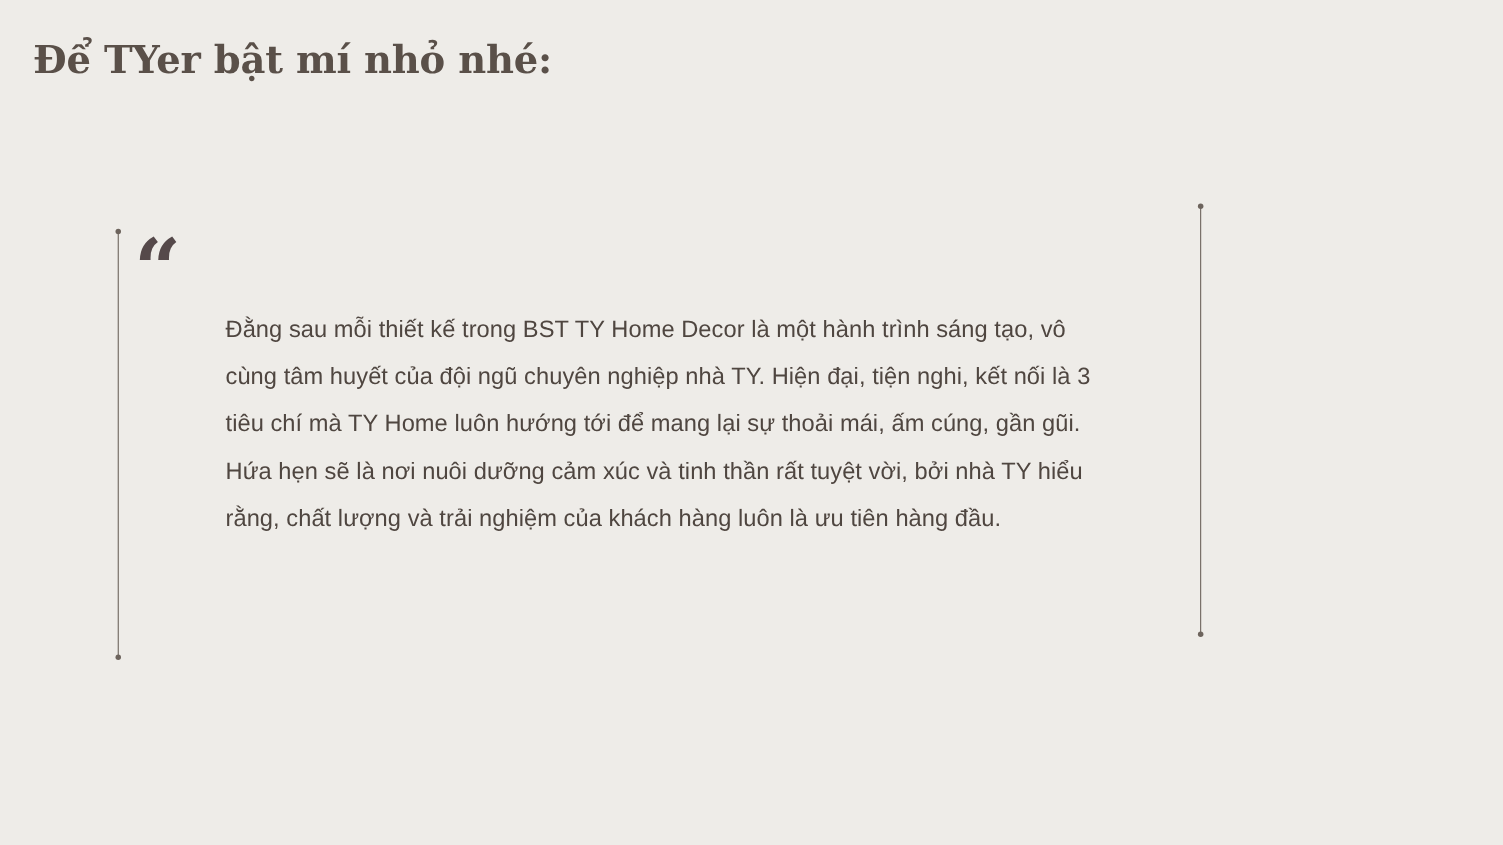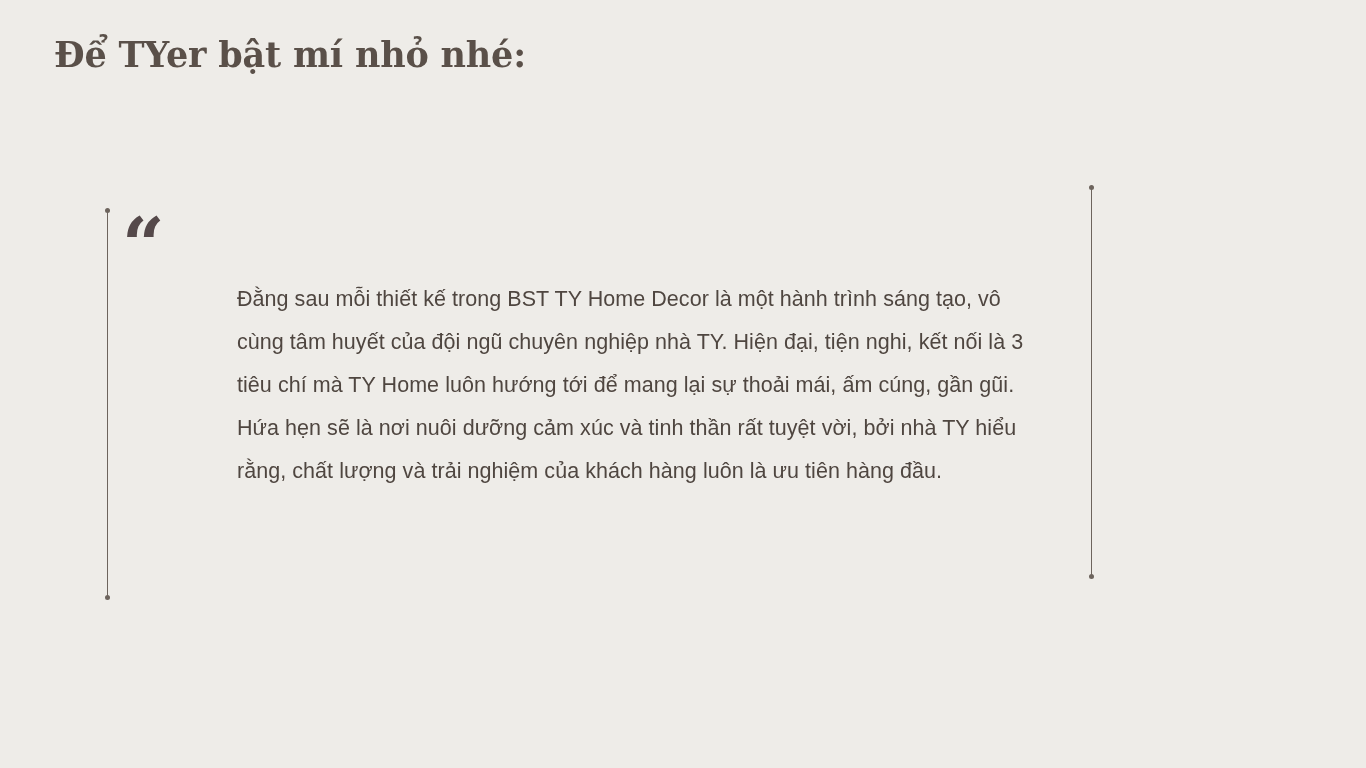--- a/index.html
+++ b/index.html
@@ -26,21 +26,20 @@
     position: absolute;
     left: 30px;
     top: 34px;
     font-family: "DejaVu Serif", "Liberation Serif", serif;
     font-weight: bold;
     font-size: 35px;
     line-height: 1.2;
     color: #5a5049;
     letter-spacing: -0.2px;
     white-space: nowrap;
-    margin-left: 24px;
   }
 
   
   #quote-block {
     position: absolute;
     left: 100px;
     top: 180px;
     width: 1010px;
     height: 440px;
   }
@@ -89,21 +88,20 @@
     position: absolute;
     left: 105px;
     top: 98px;
     width: 800px;
     font-family: "Liberation Sans", sans-serif;
     font-size: 21.5px;
     line-height: 43px;
     color: #4f4640;
     letter-spacing: 0.05px;
     text-align: left;
-    margin-left: 32px;
   }
 </style>
 </head>
 <body>
 
 <div id="slide">
 
   <div id="heading">Để TYer bật mí nhỏ nhé:</div>
 
   <div id="quote-block">

